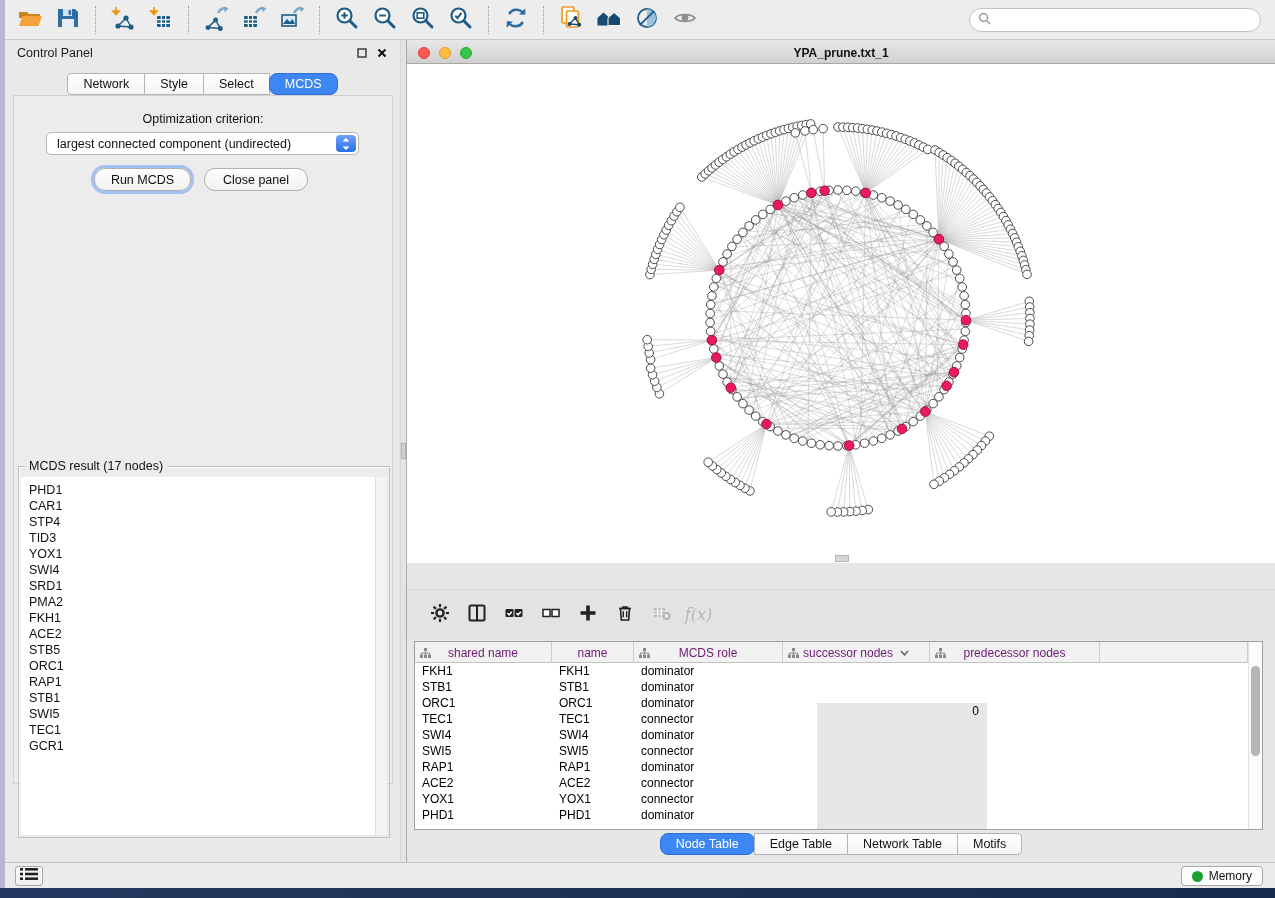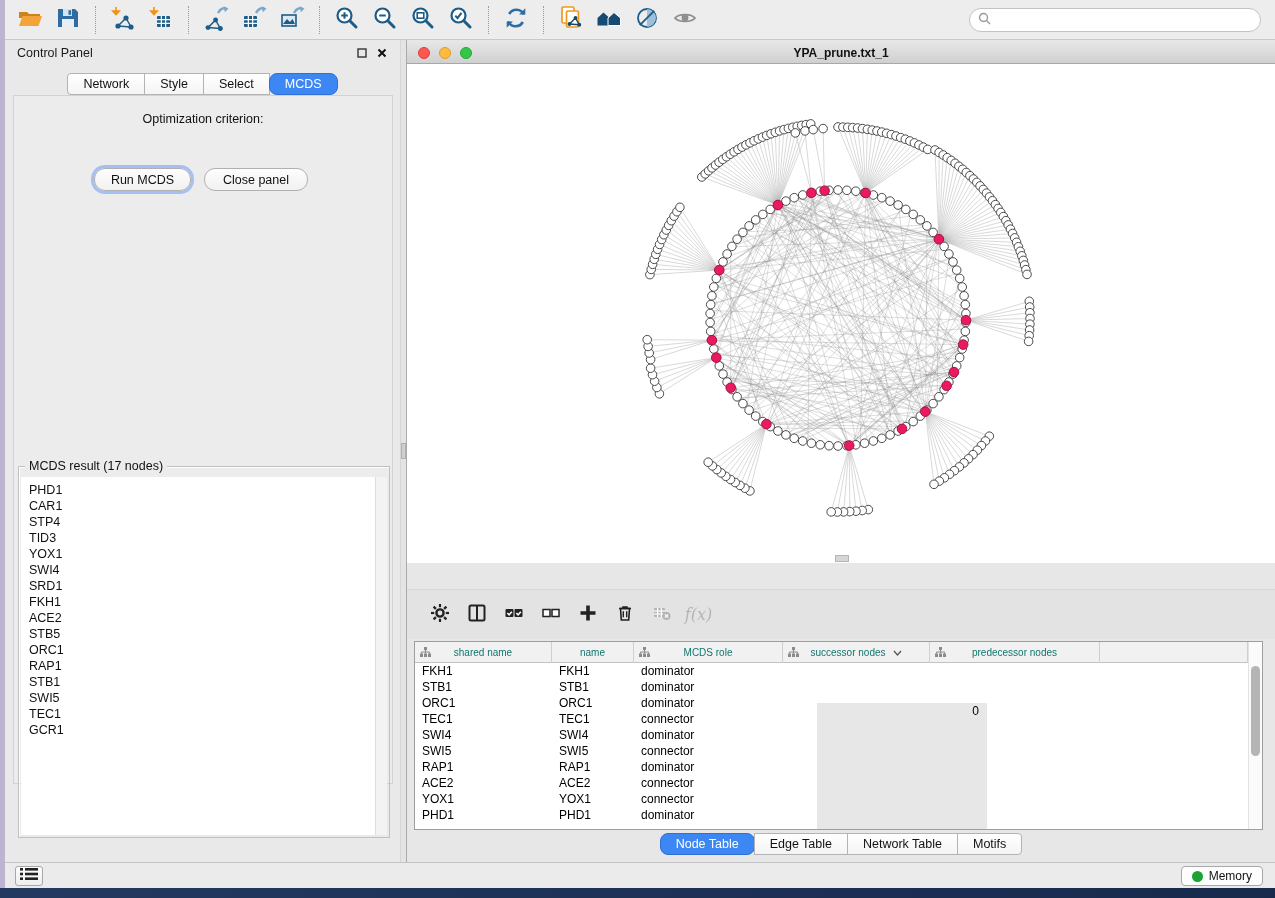--- a/index.html
+++ b/index.html
@@ -59,21 +59,21 @@
   .canvas { position:absolute; left:0; top:22px; width:868px; height:499px; background:#fff; cursor:default; }
 
   
   .tablep { position:absolute; left:0; top:523px; width:868px; height:299px; background:#e7e7e7; }
   .tp-toolbar { position:absolute; left:0; top:26px; width:868px; height:50px; background:#e3e3e3; border-top:1px solid #d8d8d8; display:flex; align-items:center; padding-left:14px; }
   .tb2-btn { width:37px; height:34px; display:flex; align-items:center; justify-content:center; color:#222; cursor:pointer; }
   .tb2-btn.disabled { color:#b5b5b5; cursor:default; }
   .fx-txt { font-family:"DejaVu Serif",serif; font-style:italic; font-size:16px; }
   .tbl { position:absolute; left:7px; top:78px; width:849px; height:189px; background:#fff; border:1px solid #9e9e9e; }
   .tbl-head { position:absolute; left:0; top:0; right:14px; height:21px; background:#f1f1f1; border-bottom:1px solid #c2c2c2; display:flex; }
-  .th { position:relative; height:21px; border-right:1px solid #cfcfcf; display:flex; align-items:center; justify-content:center; font-size:10px; color:#0f766e; }
+  .th { position:relative; height:21px; border-right:1px solid #cfcfcf; display:flex; align-items:center; justify-content:center; font-size:12px; color:#701a75; }
   .th .ticon { position:absolute; left:5px; top:5px; }
   .th .chev { margin-left:7px; display:inline-flex; }
   .tbl-body { position:absolute; left:0; top:21px; right:14px; bottom:0; overflow:hidden; }
   .trow { display:flex; height:16px; }
   .td { font-size:12px; color:#000; line-height:16px; white-space:nowrap; overflow:hidden; }
   .td.left { padding-left:7px; text-align:left; }
   .td.right { padding-right:8px; text-align:right; }
   .tbl-scroll { position:absolute; right:0; top:0; bottom:0; width:14px; background:#fbfbfb; border-left:1px solid #e2e2e2; }
   .thumb { position:absolute; left:2px; top:24px; width:9px; height:90px; background:#b5b5b5; border-radius:5px; }
   .tbl-tabs { position:absolute; left:0; top:270px; width:868px; display:flex; justify-content:center; }
@@ -272,32 +272,42 @@
           </span>
       </div>
       <div class="cp-tabs" id="cp-tabs">
           <div class="seg-tab">Network</div>
           <div class="seg-tab">Style</div>
           <div class="seg-tab">Select</div>
           <div class="seg-tab active">MCDS</div>
         </div>
       <div class="cp-body">
         <div class="opt-label">Optimization criterion:</div>
+        <div class="dropdown">
+          <span class="dd-text">largest connected component (undirected)</span>
+          <span class="dd-step">
+              <svg width="10" height="14" viewBox="0 0 10 14">
+                <path d="M5 1l3.4 3.6H1.6z" fill="#fff"></path>
+                <path d="M5 13L1.6 9.4h6.8z" fill="#fff"></path>
+              </svg>
+            </span>
+        </div>
         <button class="btn run">Run MCDS</button>
         <button class="btn closep">Close panel</button>
         <div class="group">
           <span class="group-label">MCDS result (17 nodes)</span>
           <div class="list" id="mcds-list">
               <div class="list-item">PHD1</div>
               <div class="list-item">CAR1</div>
               <div class="list-item">STP4</div>
               <div class="list-item">TID3</div>
               <div class="list-item">YOX1</div>
               <div class="list-item">SWI4</div>
               <div class="list-item">SRD1</div>
+              <div class="list-item">PMA2</div>
               <div class="list-item">FKH1</div>
               <div class="list-item">ACE2</div>
               <div class="list-item">STB5</div>
               <div class="list-item">ORC1</div>
               <div class="list-item">RAP1</div>
               <div class="list-item">STB1</div>
               <div class="list-item">SWI5</div>
               <div class="list-item">TEC1</div>
               <div class="list-item">GCR1</div>
             </div>

